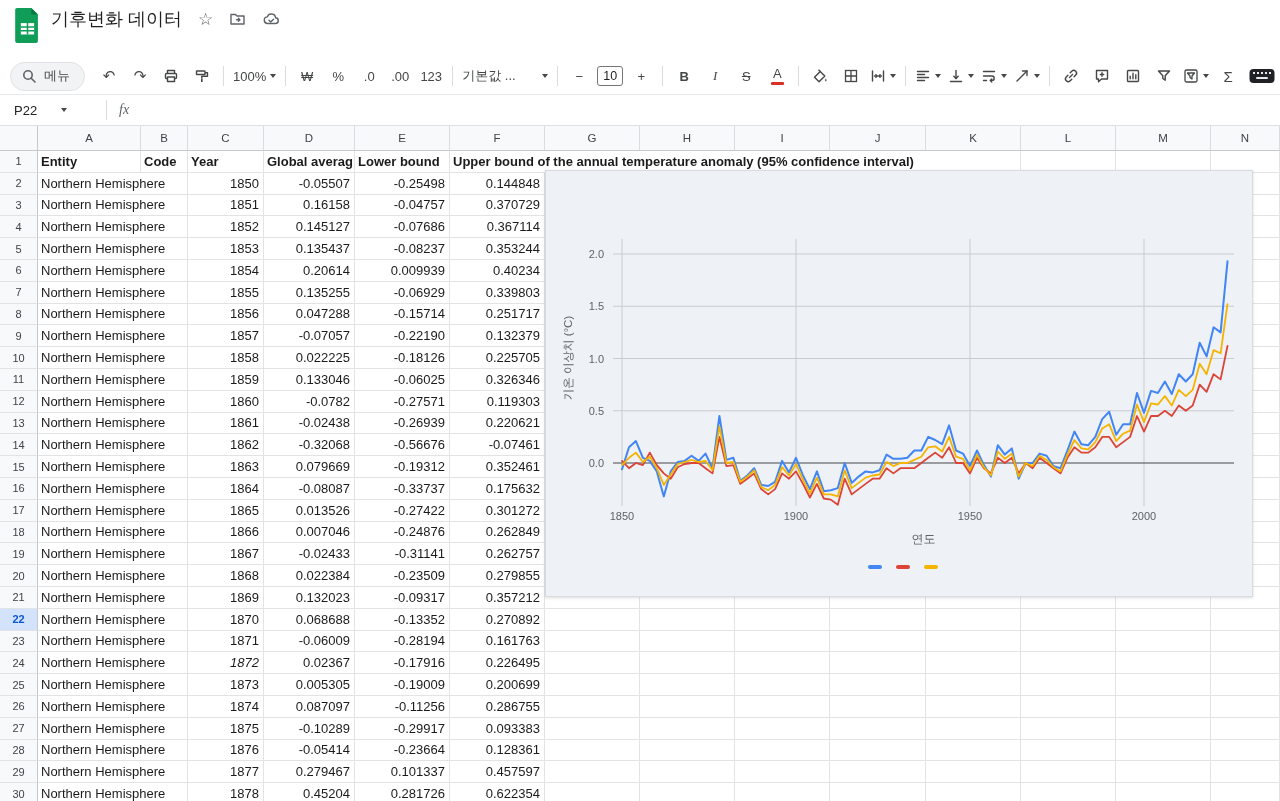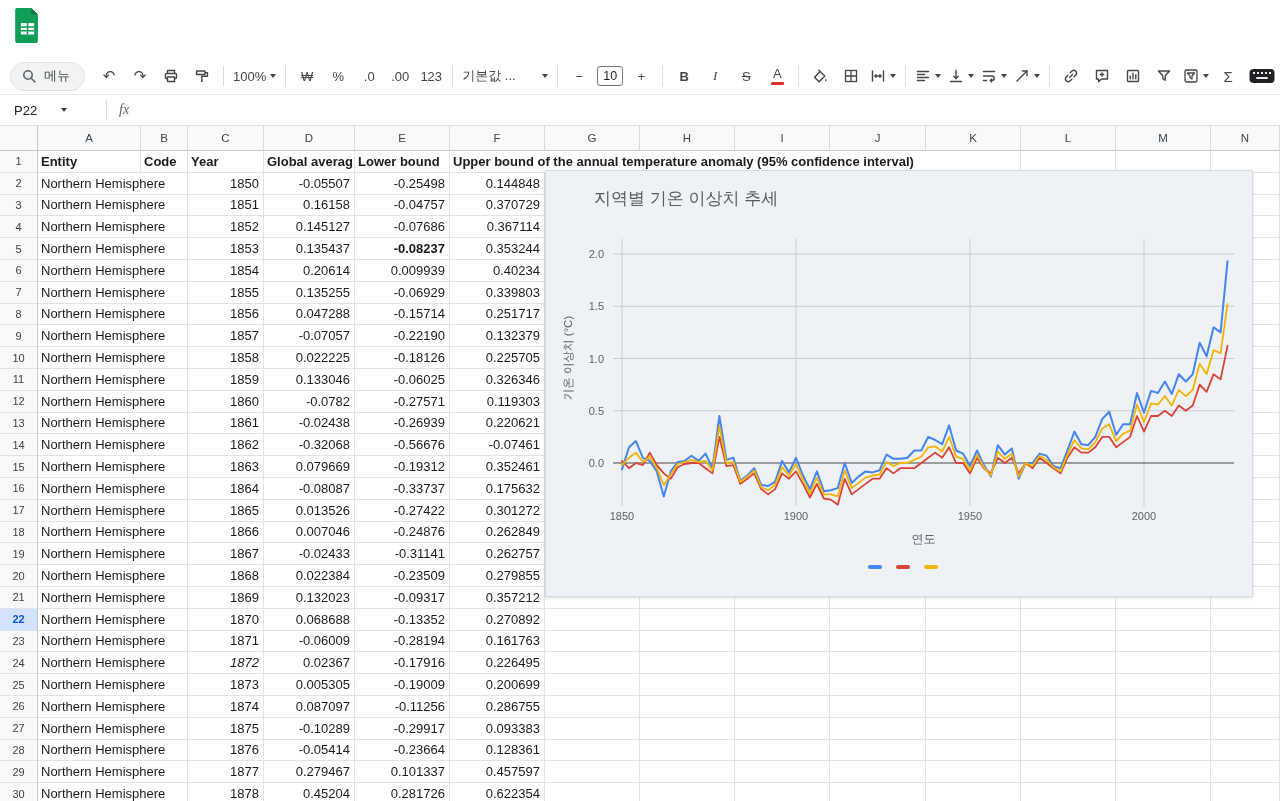--- a/index.html
+++ b/index.html
@@ -77,20 +77,36 @@
   <div class="header">
     <div class="logo">
       <svg class="ic" width="27" height="36" viewBox="0 0 28 38">
         <path d="M3 1h15l7 7v28a2 2 0 0 1-2 2H3a2 2 0 0 1-2-2V3a2 2 0 0 1 2-2z" fill="#0f9d58"></path>
         <path d="M18 1l7 7h-7z" fill="#0a7a43"></path>
         <rect x="7" y="17" width="14" height="12" fill="#fff"></rect>
         <path d="M7 21h14M7 25h14M14 17v12" stroke="#0f9d58" stroke-width="1.6" fill="none"></path>
       </svg>
     </div>
     <div class="header-main">
+      <div class="title-row">
+        <span class="doc-title">기후변화 데이터</span>
+        <span class="t-icon">☆</span>
+        <span class="t-icon">
+          <svg class="ic" width="17" height="16" viewBox="0 0 16 16" fill="none" stroke="#5f6368" stroke-width="1.4" stroke-linecap="round" stroke-linejoin="round">
+            <path d="M1.5 3.5h4.5L7.5 5h7v8h-13z"></path>
+              <path d="M7 8.7h3.4M8.9 7.2 10.4 8.7 8.9 10.2"></path>
+          </svg>
+        </span>
+        <span class="t-icon">
+          <svg class="ic" width="18" height="16" viewBox="0 0 16 16" fill="none" stroke="#5f6368" stroke-width="1.4" stroke-linecap="round" stroke-linejoin="round">
+            <path d="M4.8 12.5a3.3 3.3 0 0 1-.4-6.6 4.2 4.2 0 0 1 8.2.9 2.8 2.8 0 0 1-.4 5.7z"></path>
+              <path d="M6 9.3l1.7 1.7 2.8-2.8"></path>
+          </svg>
+        </span>
+      </div>
     </div>
   </div>
 
   <div class="toolbar">
     <div class="search-pill">
       <svg class="ic" width="16" height="16" viewBox="0 0 16 16" fill="none" stroke="#5f6368" stroke-width="1.6" stroke-linecap="round">
         <circle cx="7" cy="7" r="4.2"></circle>
           <path d="M10.2 10.2 14 14"></path>
       </svg>
       <span>메뉴</span>
@@ -336,21 +352,21 @@
           <div class="c" style="width: 95px;"></div>
           <div class="c" style="width: 95px;"></div>
           <div class="c" style="width: 69px;"></div>
         </div>
         <div class="row">
           <div class="rn">5</div>
           <div class="c spill" style="width: 103px;">Northern Hemisphere</div>
           <div class="c" style="width: 47px;"></div>
           <div class="c num" style="width: 76px;">1853</div>
           <div class="c num" style="width: 91px;">0.135437</div>
-          <div class="c num" style="width: 95px; font-weight: bold;">-0.08237</div>
+          <div class="c num" style="width: 95px;">-0.08237</div>
           <div class="c num" style="width: 95px;">0.353244</div>
           <div class="c" style="width: 95px;"></div>
           <div class="c" style="width: 95px;"></div>
           <div class="c" style="width: 95px;"></div>
           <div class="c" style="width: 96px;"></div>
           <div class="c" style="width: 95px;"></div>
           <div class="c" style="width: 95px;"></div>
           <div class="c" style="width: 95px;"></div>
           <div class="c" style="width: 69px;"></div>
         </div>
@@ -776,21 +792,20 @@
           <div class="c" style="width: 96px;"></div>
           <div class="c" style="width: 95px;"></div>
           <div class="c" style="width: 95px;"></div>
           <div class="c" style="width: 95px;"></div>
           <div class="c" style="width: 69px;"></div>
         </div>
       </div>
   </div>
 
   <div class="chart-card">
-    <div class="chart-title">지역별 기온 이상치 추세</div>
     <svg id="chart-svg" width="706" height="425" viewBox="0 0 706 425">
         <line x1="76" y1="68" x2="76" y2="335" stroke="#c8ccd2" stroke-width="1"></line>
         <text x="76" y="349" text-anchor="middle" fill="#5f6368" font-size="11">1850</text>
         <line x1="250" y1="68" x2="250" y2="335" stroke="#c8ccd2" stroke-width="1"></line>
         <text x="250" y="349" text-anchor="middle" fill="#5f6368" font-size="11">1900</text>
         <line x1="424" y1="68" x2="424" y2="335" stroke="#c8ccd2" stroke-width="1"></line>
         <text x="424" y="349" text-anchor="middle" fill="#5f6368" font-size="11">1950</text>
         <line x1="598" y1="68" x2="598" y2="335" stroke="#c8ccd2" stroke-width="1"></line>
         <text x="598" y="349" text-anchor="middle" fill="#5f6368" font-size="11">2000</text>
         <line x1="67" y1="83" x2="688" y2="83" stroke="#c8ccd2" stroke-width="1"></line>

